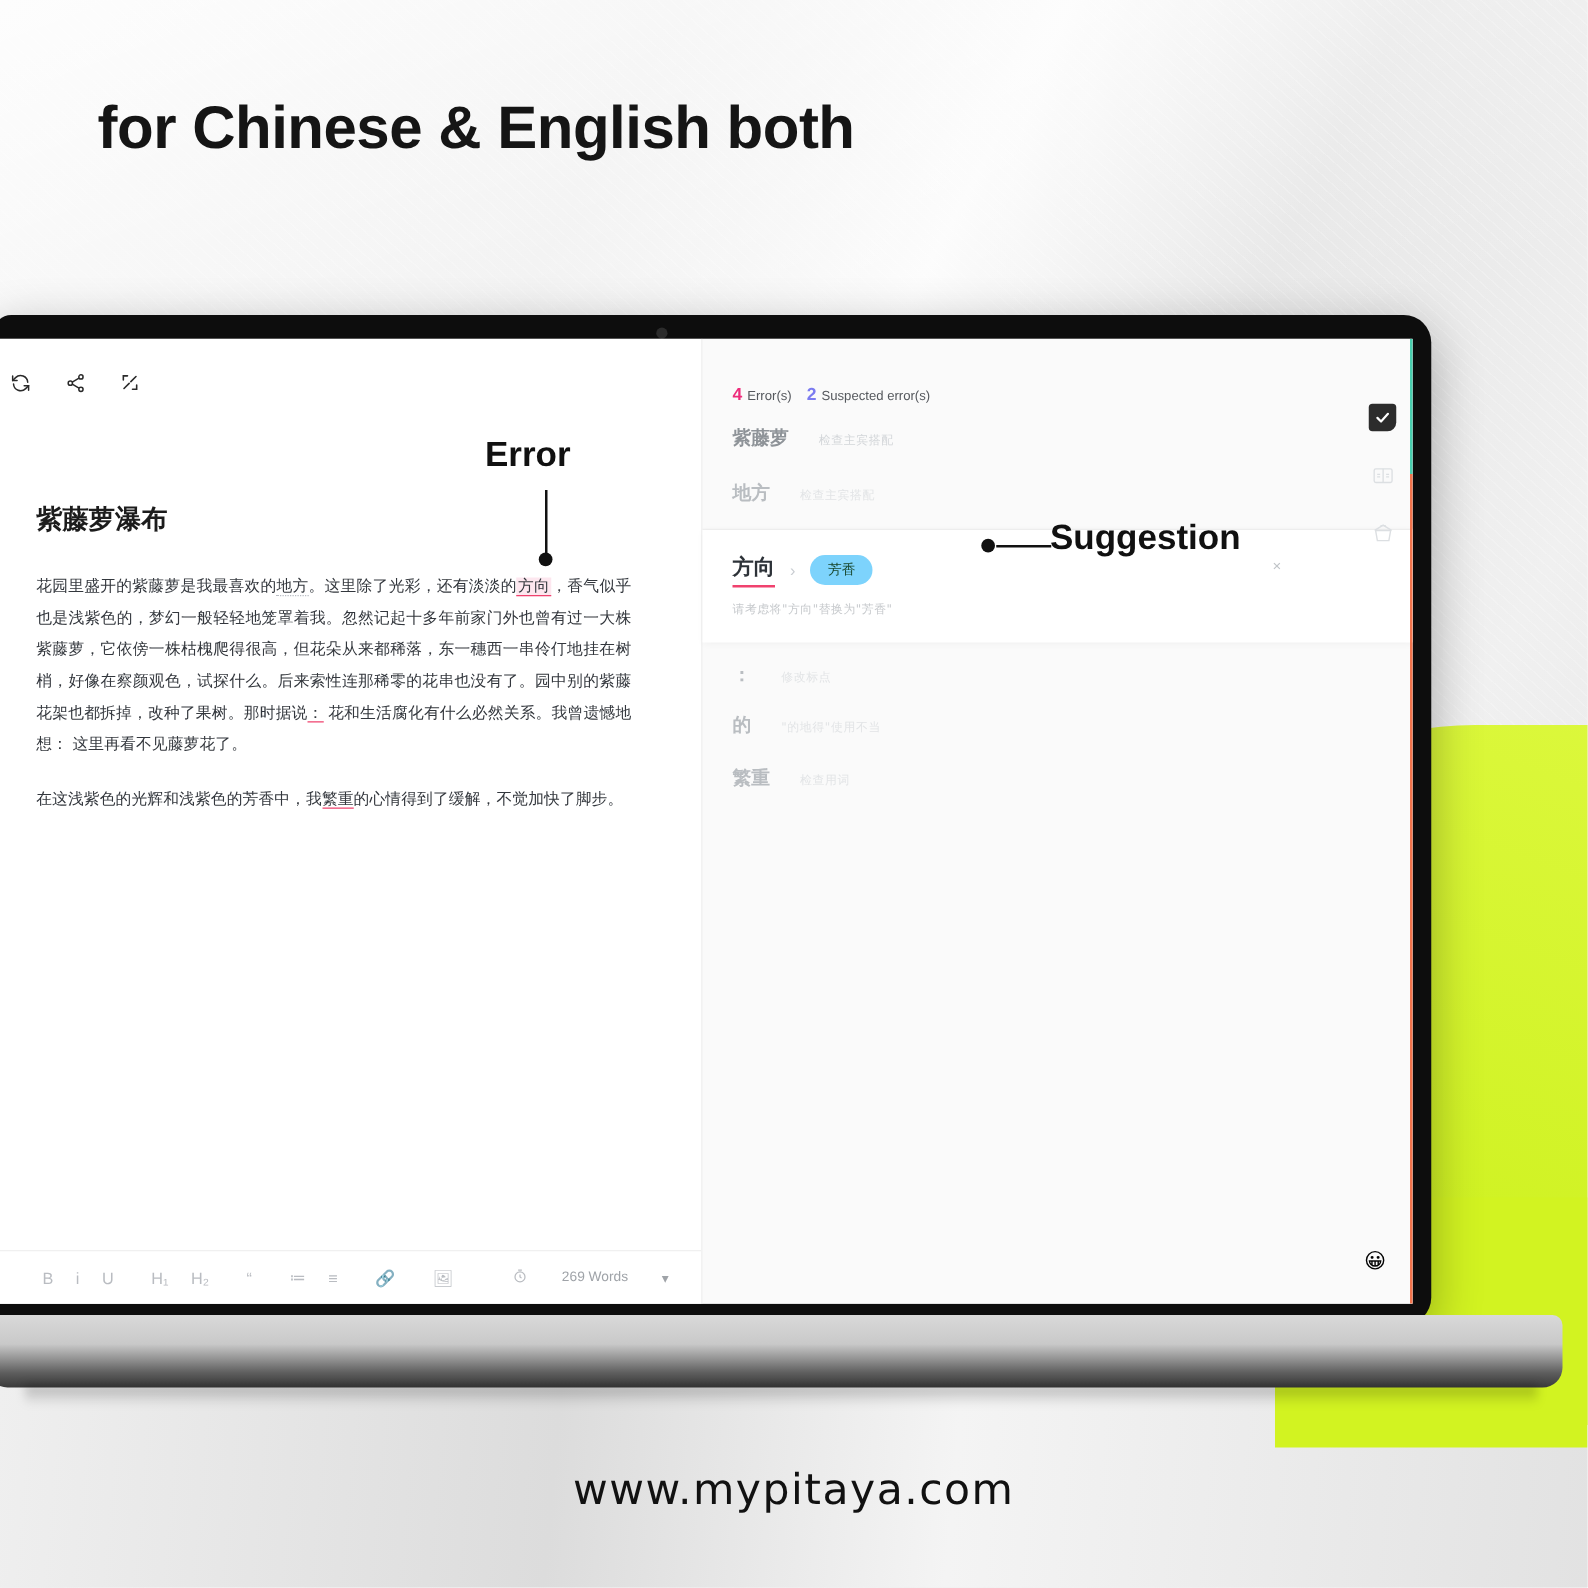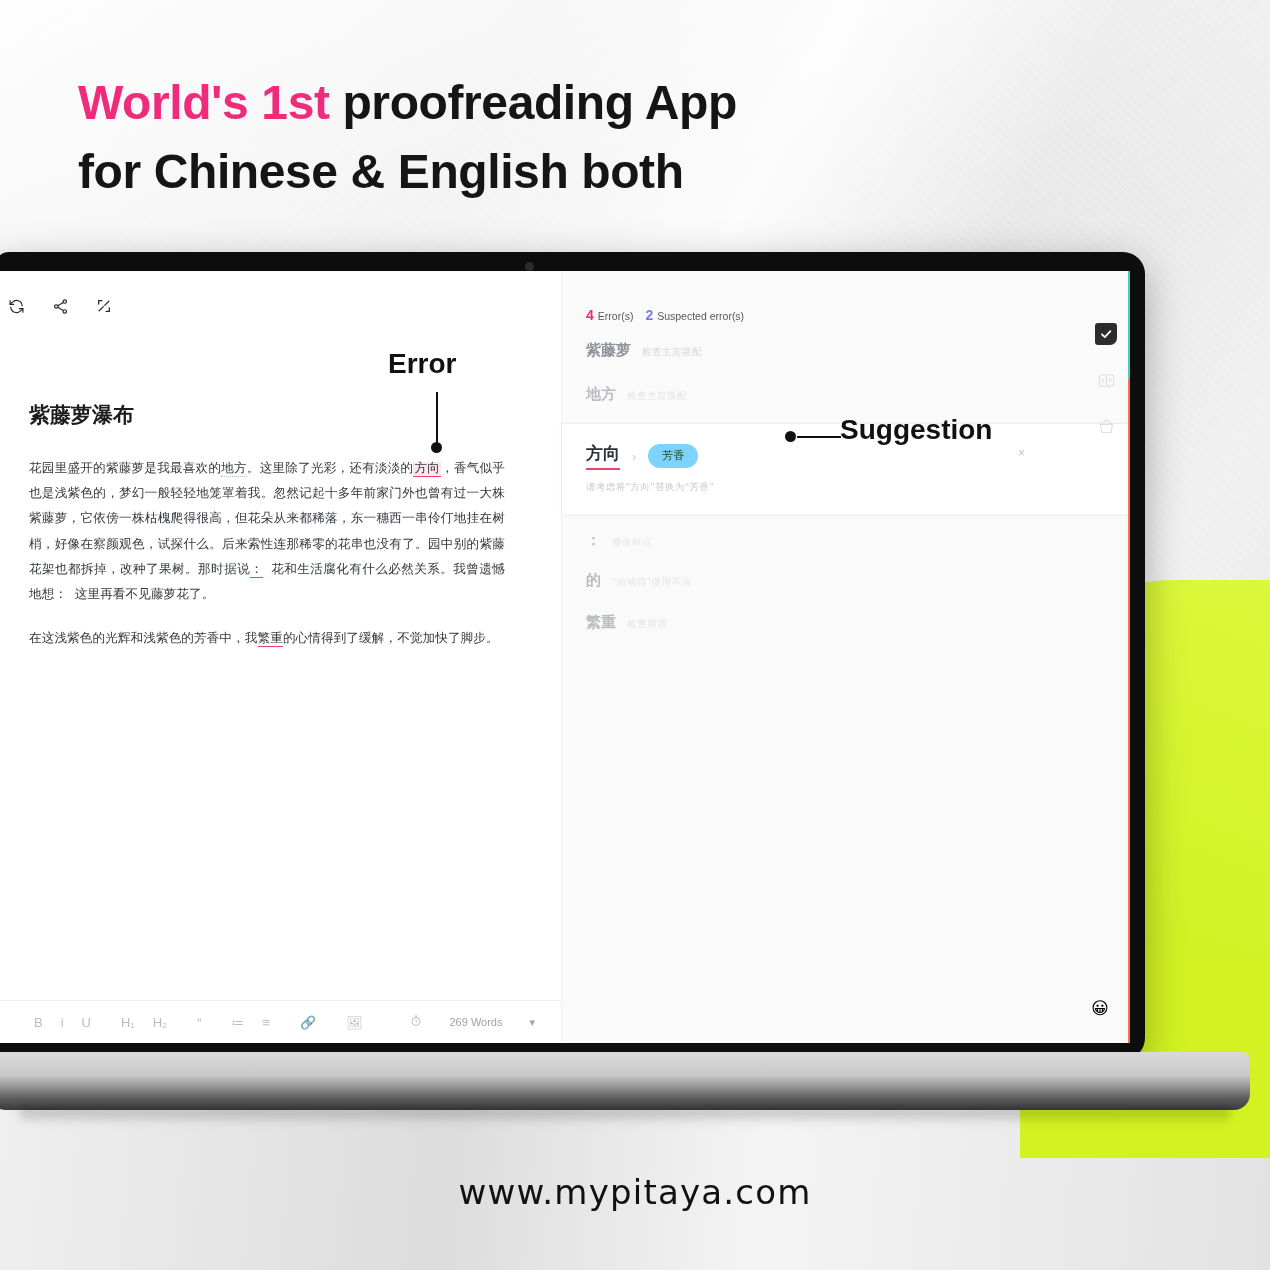--- a/index.html
+++ b/index.html
@@ -57,42 +57,42 @@
   #editor{position:absolute;left:0;top:0;width:566px;height:772px;background:#fff;}
   #top-tools{position:absolute;left:8px;top:22px;display:flex;gap:18px;align-items:center;}
   .tbtn{width:26px;height:26px;display:flex;align-items:center;justify-content:center;
     cursor:pointer;}
   .tbtn svg{display:block;}
   #doc{position:absolute;left:34px;top:130px;width:476px;}
   #doc-title{font-size:21px;font-weight:700;color:#1c1c1c;margin:0 0 28px 0;
     font-family:"DejaVu Sans","Liberation Sans",sans-serif;}
   .para{font-size:12.6px;line-height:2.0;color:#33373d;margin:0 0 19px 0;
     text-align:justify;letter-spacing:.1px;
-    font-family:Liberation Mono, monospace;}
+    font-family:Liberation Sans, sans-serif;}
   .err-hl{background:#fde7ef;border-bottom:1.6px solid #f0426e;padding:0 1px;}
   .err-u{border-bottom:1.6px solid #f0426e;}
   .err-dot{border-bottom:1.4px dotted #b9bdc4;}
   #bottom-bar{position:absolute;left:0;bottom:0;width:566px;height:42px;
     border-top:1px solid #f0f0f0;display:flex;align-items:center;background:#fff;}
   #fmt-tools{display:flex;align-items:center;gap:0;margin-left:30px;color:#c3c6ca;}
   #fmt-tools .f{font-size:13px;padding:0 9px;cursor:pointer;color:#b9bcc1;
     display:flex;align-items:center;height:22px;}
   #fmt-tools .gap{width:12px;}
   #wordcount{margin-left:auto;margin-right:26px;display:flex;align-items:center;
     gap:27px;color:#9fa3a8;font-size:11px;}
 
   
   #panel{position:absolute;left:566px;top:0;width:569px;height:772px;
     background:#fafafa;border-left:1px solid #efefef;}
   #counts{position:absolute;left:24px;top:36px;display:flex;gap:12px;align-items:baseline;
     font-size:10.5px;color:#55585d;}
   #counts .num{font-size:14px;font-weight:700;margin-right:4px;}
   #counts .n-err{color:#ee2c7b;}
   #counts .n-sus{color:#7b7bf0;}
-  .issue{position:absolute;left:24px;display:flex;align-items:baseline;gap:11px;cursor:pointer;}
+  .issue{position:absolute;left:24px;display:flex;align-items:baseline;gap:24px;cursor:pointer;}
   .issue .word{font-size:15px;font-weight:700;color:#8e9398;
     font-family:"DejaVu Sans","Liberation Sans",sans-serif;}
   .issue .desc{font-size:9.5px;color:#d3d6d9;letter-spacing:.5px;
     font-family:"DejaVu Sans","Liberation Sans",sans-serif;}
   .issue.faded .word{color:#b9bdc1;}
   .issue.faded .desc{color:#e2e4e6;}
   #i1{top:70px;} #i2{top:114px;}
   #i4{top:260px;} #i5{top:300px;} #i6{top:342px;}
   #sep{position:absolute;left:0;top:152px;width:569px;height:1px;background:#f0f0f0;}
   #card{position:absolute;left:0;top:153px;width:569px;height:90px;
@@ -138,21 +138,20 @@
 </style>
 </head>
 <body>
 
 <div id="bg"></div>
 <div id="bg-streak"></div>
 <div class="lime" id="lime-big"></div>
 <div class="lime" id="lime-corner"></div>
 
 <div id="headline">
-  <div class="line"><span class="pink">World's 1st</span><span> proofreading App</span></div>
   <div class="line">for Chinese &amp; English both</div>
 </div>
 
 <div id="laptop">
   <div id="screen-shell">
     <div id="notch"></div>
     <div id="screen">
 
       <div id="editor">
 

